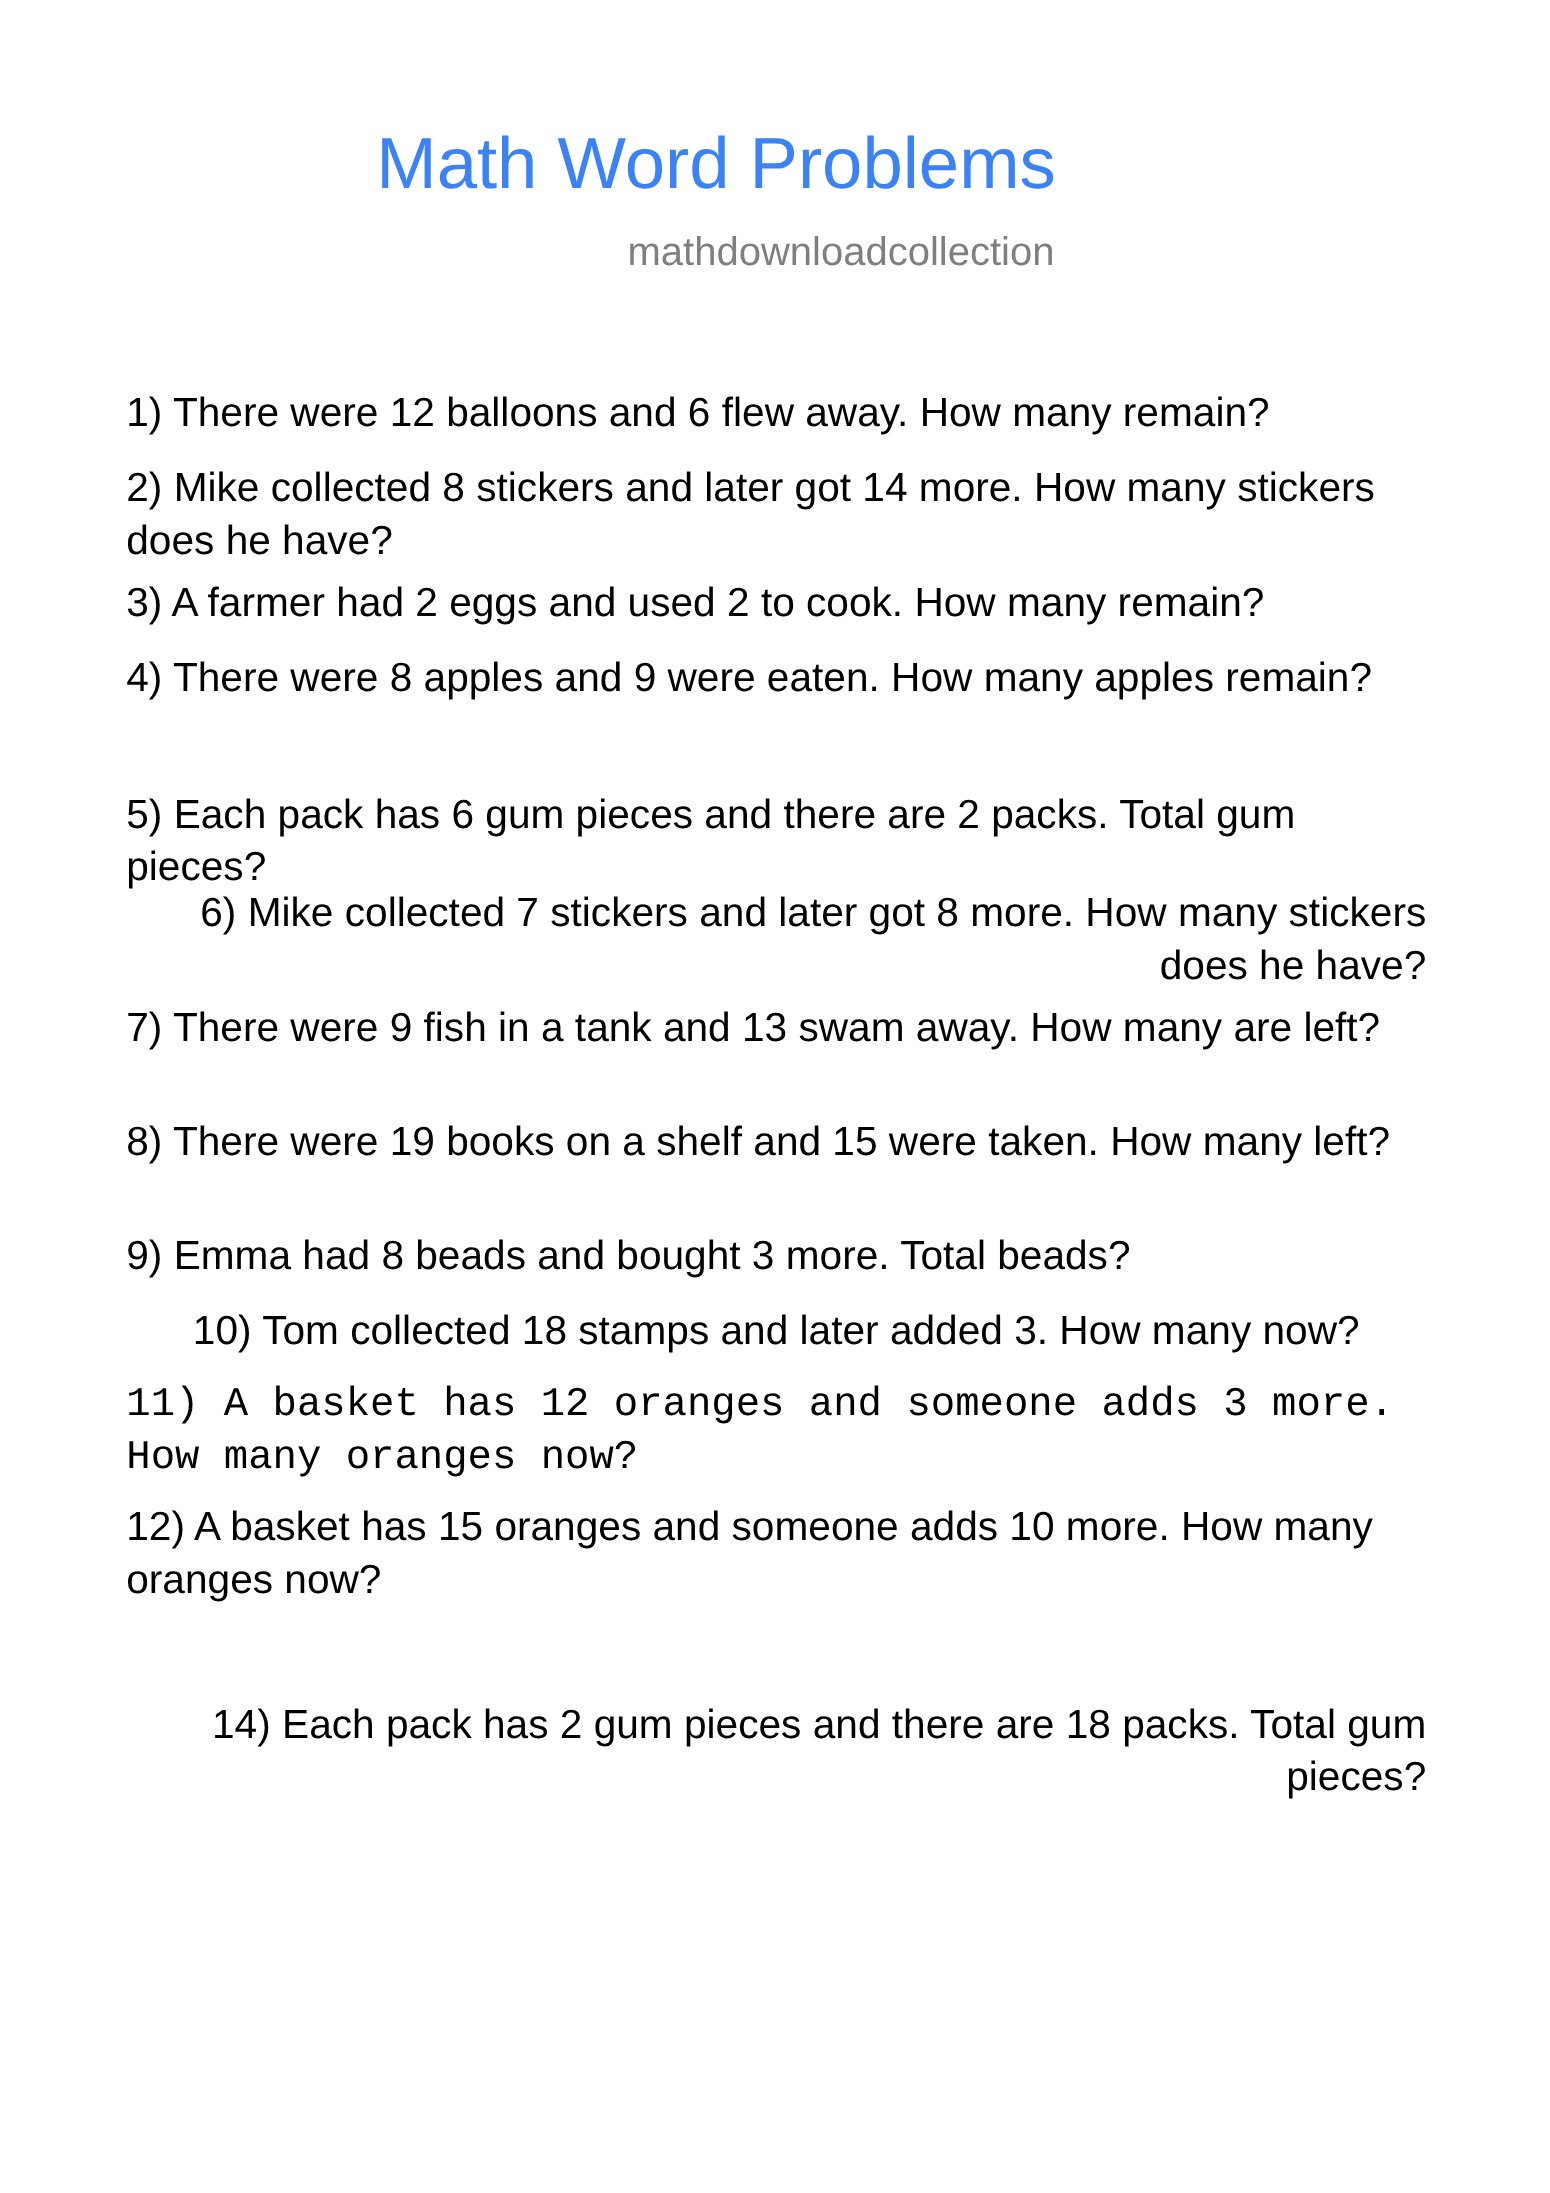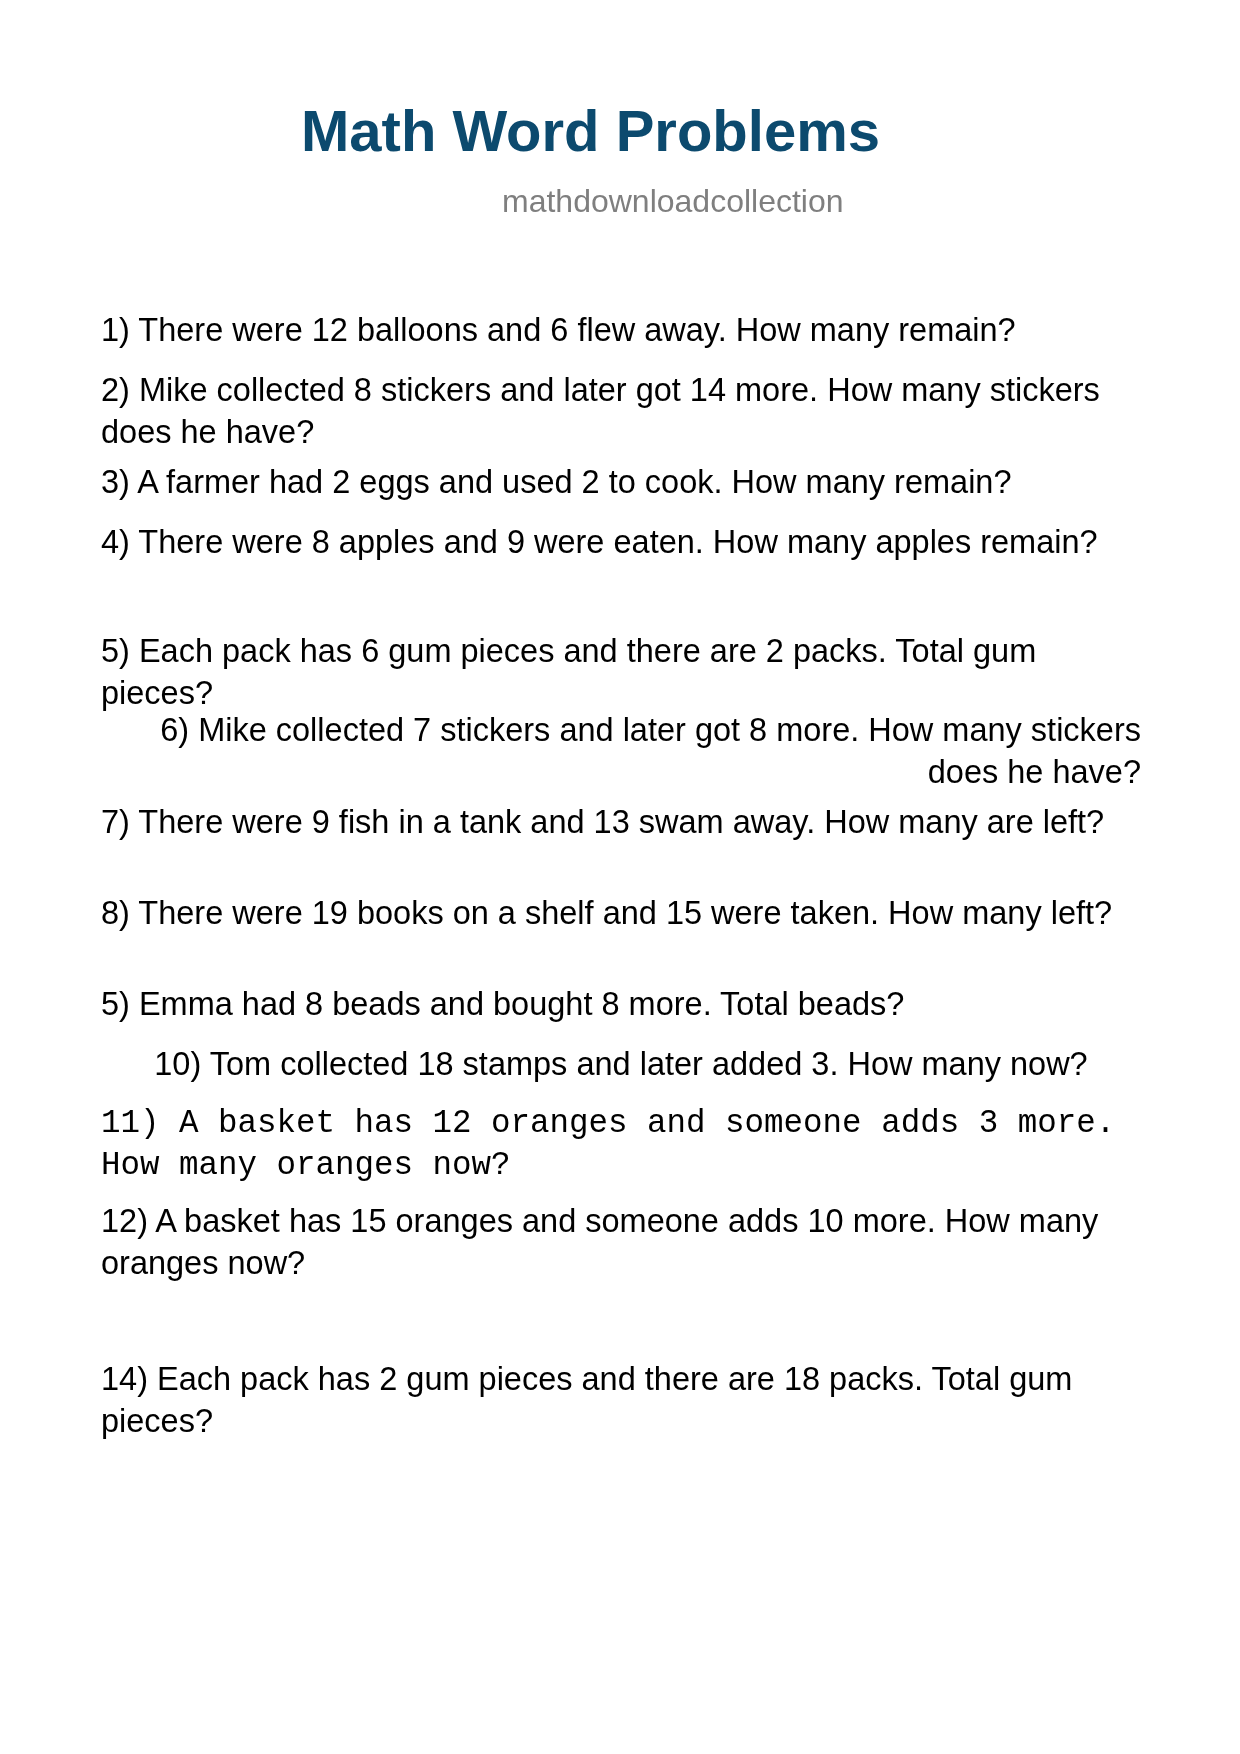--- a/index.html
+++ b/index.html
@@ -21,24 +21,24 @@
       width: 1240px;
       height: 1754px;
       background: #ffffff;
     }
     .title {
       position: absolute;
       left: 301px;
       top: 98px;
       font-size: 58px;
       line-height: 66px;
-      color: #0c4a6e;
+      color: #3b82f6;
       white-space: nowrap;
       margin: 0;
-      font-weight: bold;
+      font-weight: normal;
     }
     .subtitle {
       position: absolute;
       left: 502px;
       top: 183px;
       font-size: 32px;
       line-height: 36px;
       color: #7f7f7f;
       white-space: nowrap;
     }
@@ -59,18 +59,18 @@
   <div class="subtitle">mathdownloadcollection</div>
 
   <div class="problem" style="top:309px;">1) There were 12 balloons and 6 flew away. How many remain?</div>
   <div class="problem" style="top:369px;">2) Mike collected 8 stickers and later got 14 more. How many stickers does he have?</div>
   <div class="problem" style="top:461px;">3) A farmer had 2 eggs and used 2 to cook. How many remain?</div>
   <div class="problem" style="top:521px;">4) There were 8 apples and 9 were eaten. How many apples remain?</div>
   <div class="problem" style="top:630px;">5) Each pack has 6 gum pieces and there are 2 packs. Total gum pieces?</div>
   <div class="problem" style="top:709px;text-align:right;">6) Mike collected 7 stickers and later got 8 more. How many stickers does he have?</div>
   <div class="problem" style="top:801px;">7) There were 9 fish in a tank and 13 swam away. How many are left?</div>
   <div class="problem" style="top:892px;">8) There were 19 books on a shelf and 15 were taken. How many left?</div>
-  <div class="problem" style="top:983px;">5) Emma had 8 beads and bought 8 more. Total beads?</div>
+  <div class="problem" style="top:983px;">9) Emma had 8 beads and bought 3 more. Total beads?</div>
   <div class="problem" style="top:1043px;text-align:center;">10) Tom collected 18 stamps and later added 3. How many now?</div>
   <div class="problem" style="top:1103px;font-family:Liberation Mono, monospace;">11) A basket has 12 oranges and someone adds 3 more. How many oranges now?</div>
   <div class="problem" style="top:1200px;">12) A basket has 15 oranges and someone adds 10 more. How many oranges now?</div>
-  <div class="problem" style="top:1358px;">14) Each pack has 2 gum pieces and there are 18 packs. Total gum pieces?</div>
+  <div class="problem" style="top:1358px;text-align:right;">14) Each pack has 2 gum pieces and there are 18 packs. Total gum pieces?</div>
 </div>
 
 </body></html>

